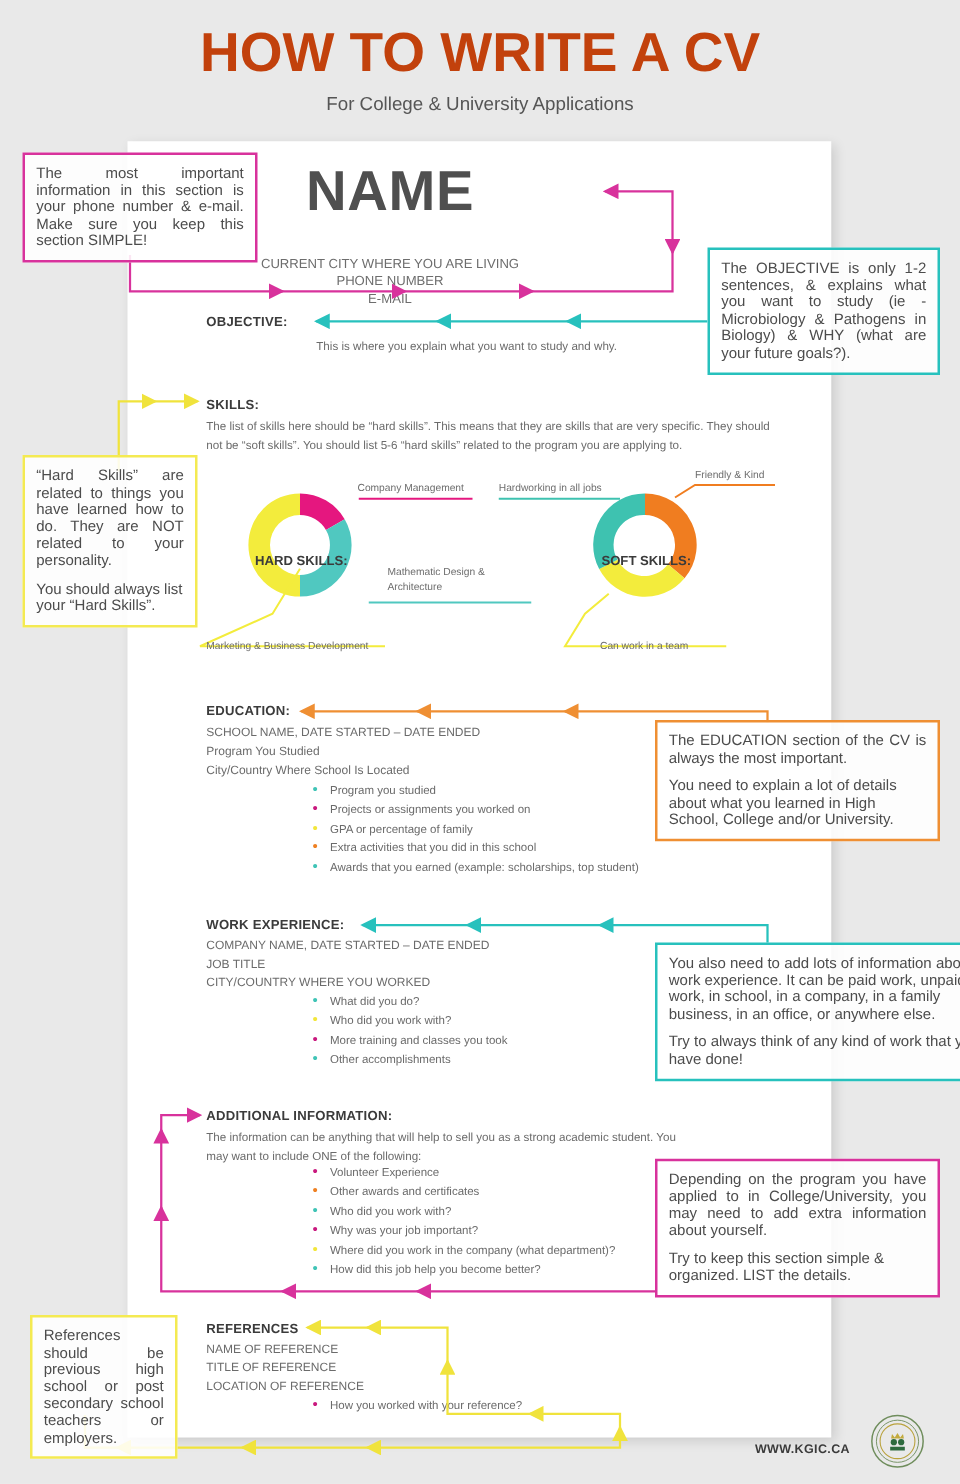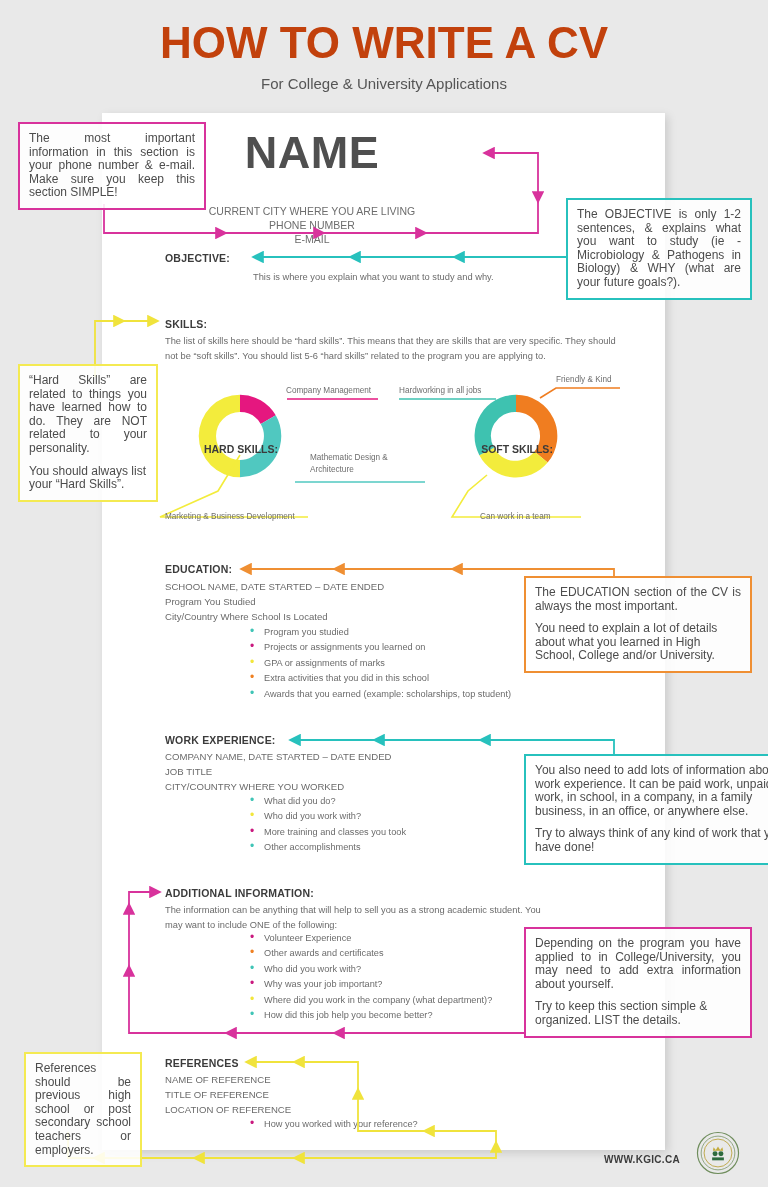--- a/index.html
+++ b/index.html
@@ -239,22 +239,22 @@
   <div class="lead-txt" style="left:480px; top:511px; width:130px;">Can work in a team</div>
 
   <div class="sec-head" style="left:165px; top:563px;">EDUCATION:</div>
   <div class="caps-line" style="left:165px; top:579px; width:400px;">
     <div>SCHOOL NAME, DATE STARTED – DATE ENDED</div>
     <div>Program You Studied</div>
     <div>City/Country Where School Is Located</div>
   </div>
   <ul class="blist" style="left:250px; top:625px; width:330px;">
     <li class="b-teal">Program you studied</li>
-    <li class="b-mag">Projects or assignments you learned on</li>
-    <li class="b-yel">GPA or assignments of marks</li>
+    <li class="b-mag">Projects or assignments you worked on</li>
+    <li class="b-yel">GPA or percentage of family</li>
     <li class="b-org">Extra activities that you did in this school</li>
     <li class="b-teal">Awards that you earned (example: scholarships, top student)</li>
   </ul>
 
   <div class="sec-head" style="left:165px; top:734px;">WORK EXPERIENCE:</div>
   <div class="caps-line" style="left:165px; top:749px; width:400px;">
     <div>COMPANY NAME, DATE STARTED – DATE ENDED</div>
     <div>JOB TITLE</div>
     <div>CITY/COUNTRY WHERE YOU WORKED</div>
   </div>

